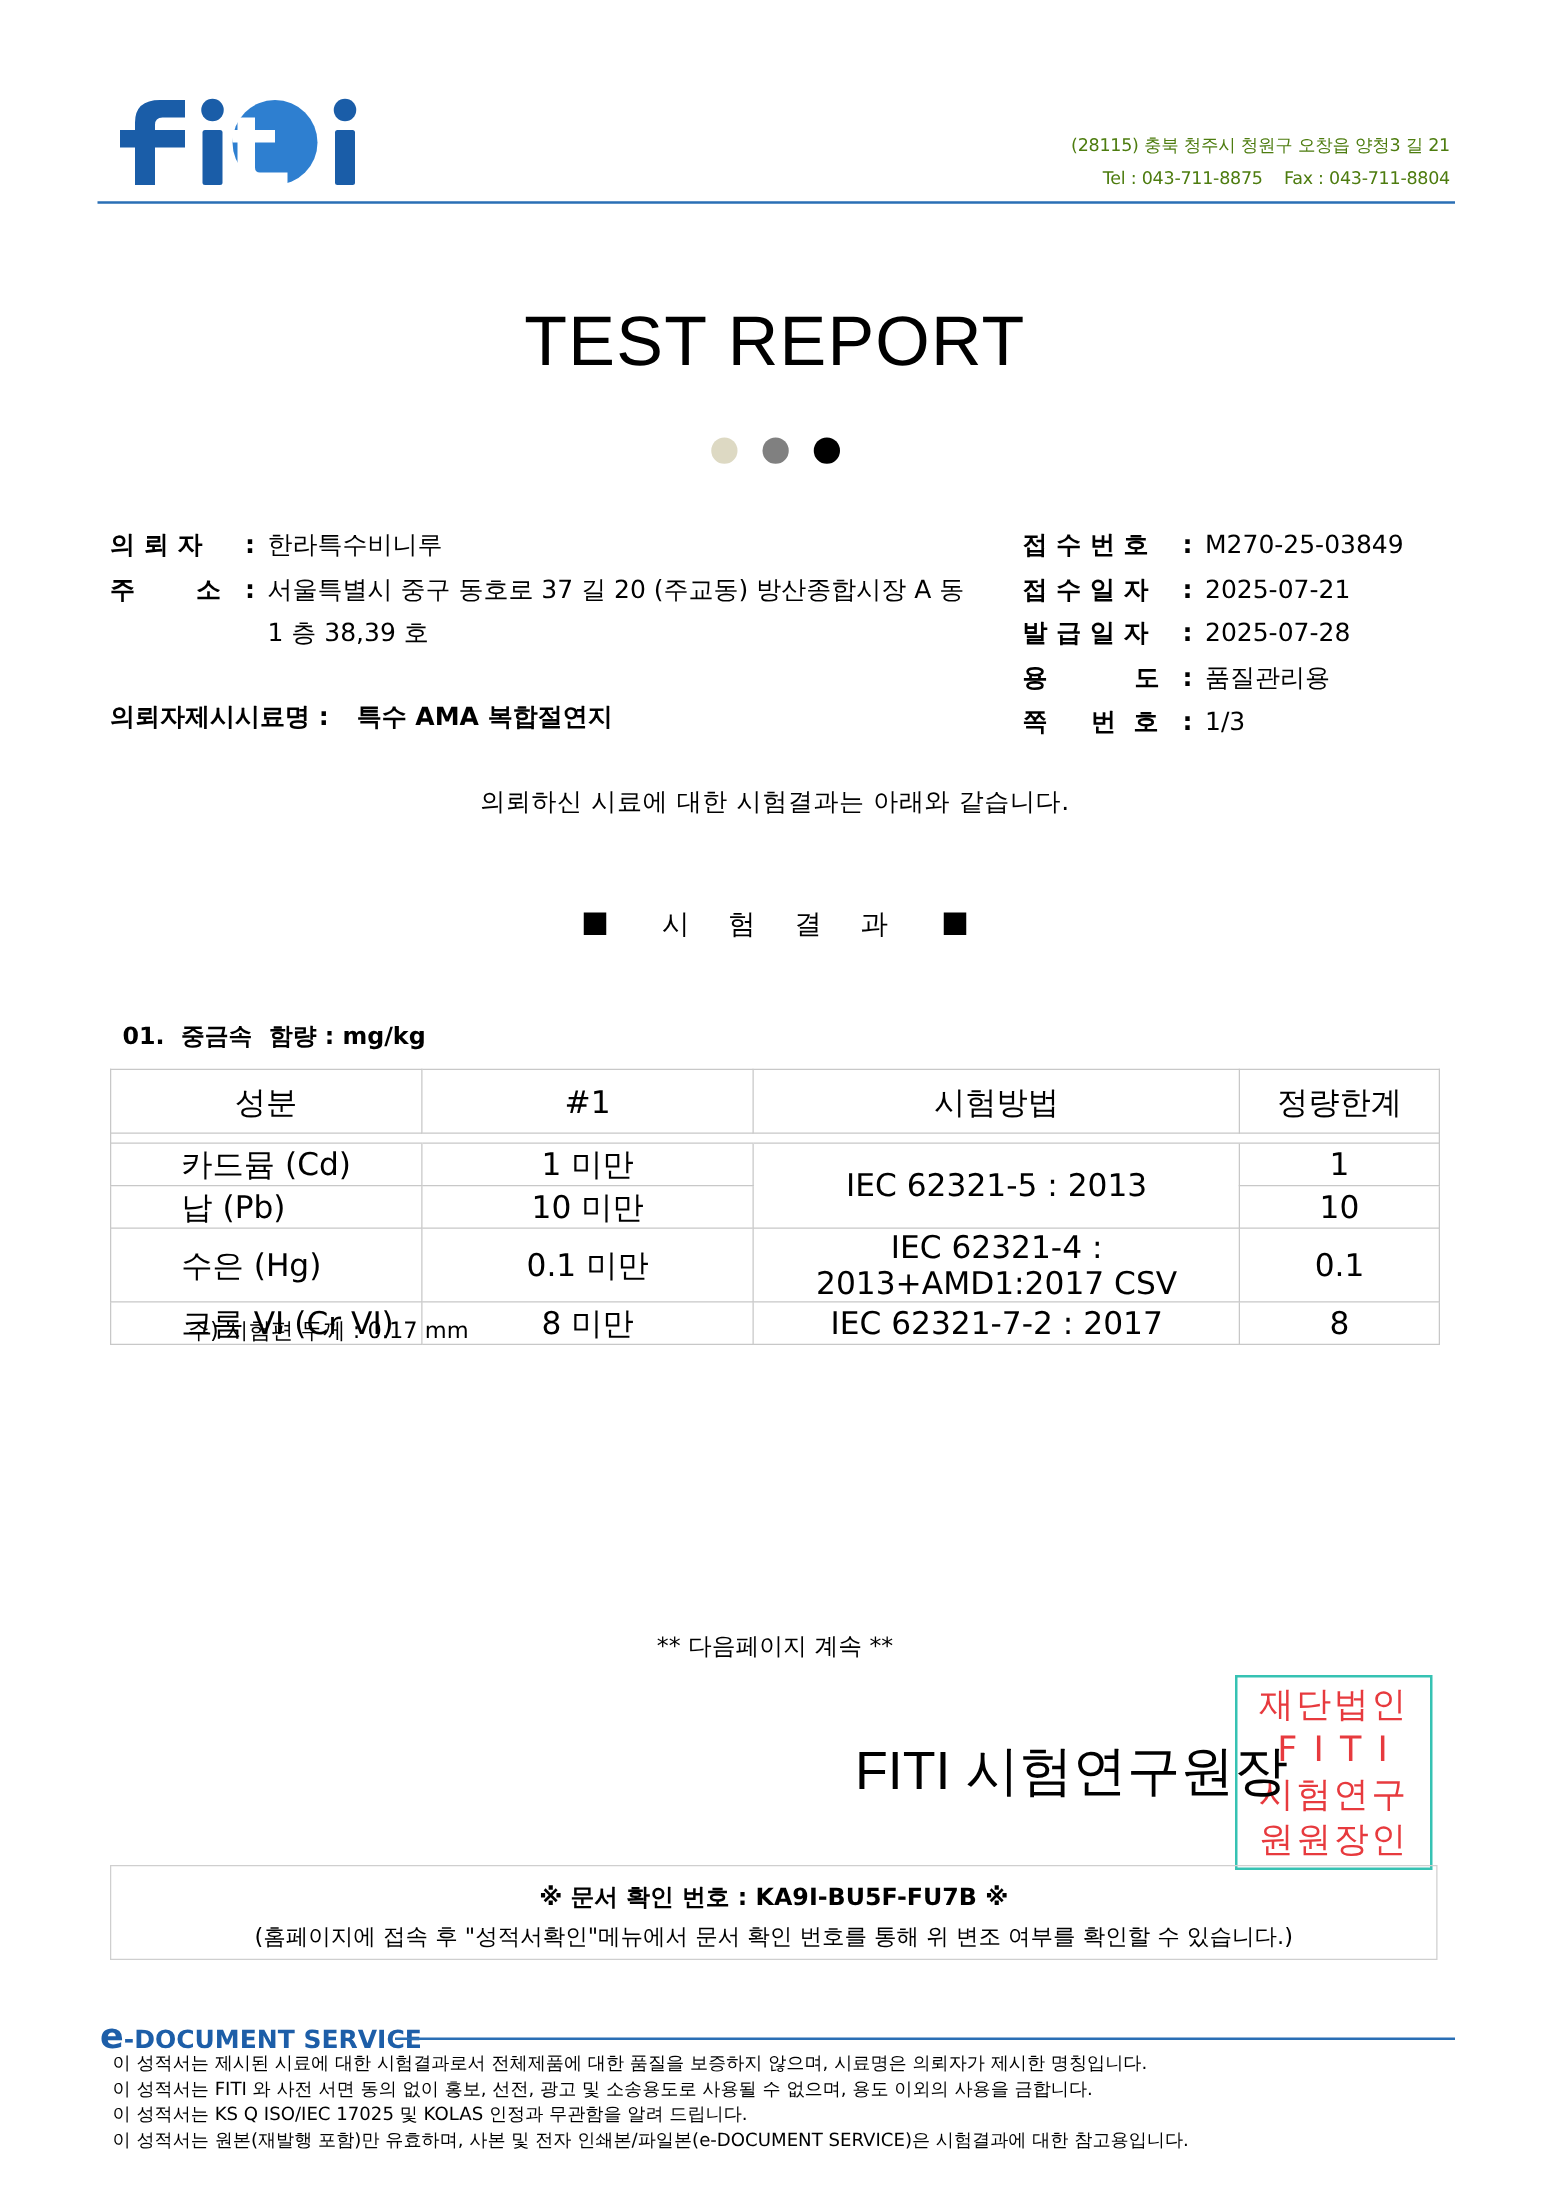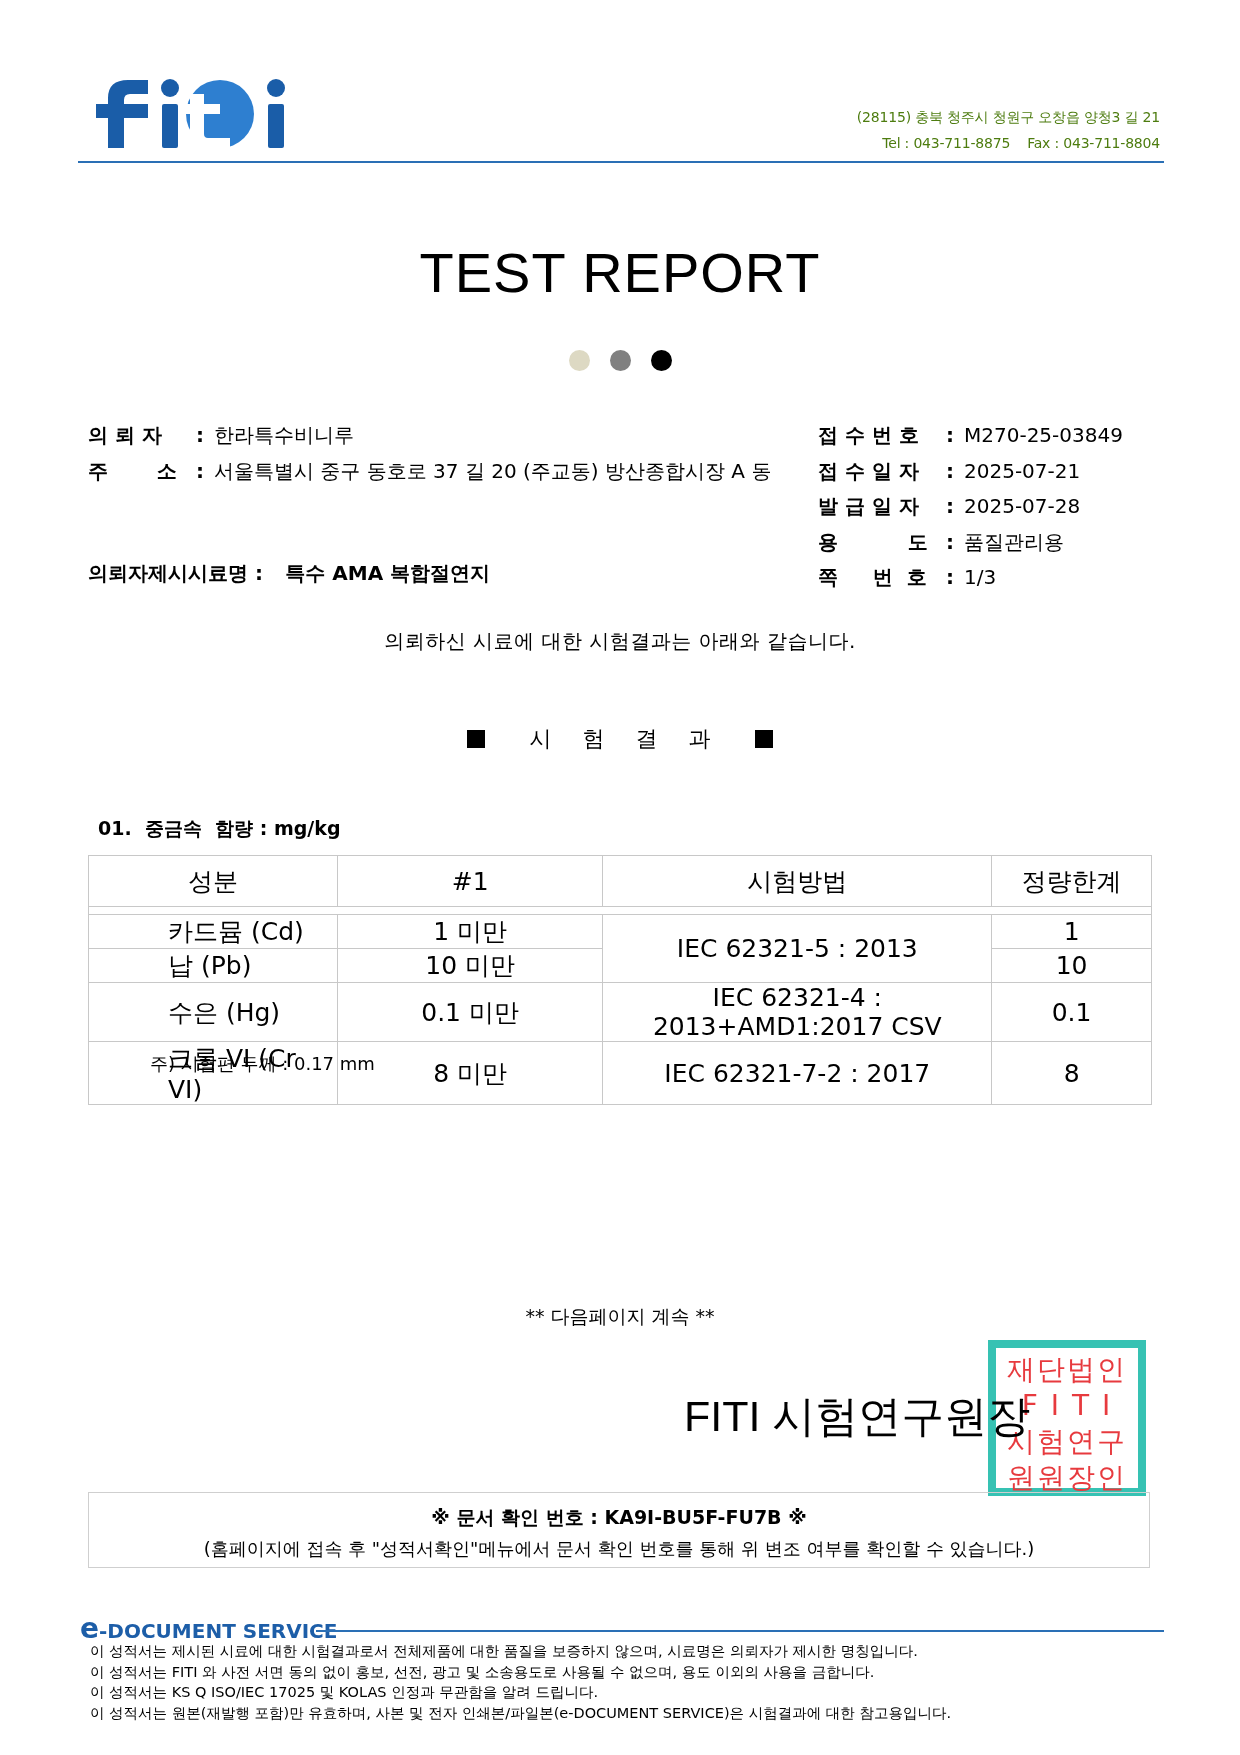--- a/index.html
+++ b/index.html
@@ -36,28 +36,28 @@
 
   
   .sub { left: 98px; top: 816px; font-size: 19px; font-weight: bold; }
   table.res { position: absolute; left: 88px; top: 855px; width: 1064px; border-collapse: collapse; font-size: 25px; }
   table.res td, table.res th { border: 1px solid #c8c8c8; text-align: center; padding: 0; font-weight: normal; }
   table.res th { height: 50px; }
   table.res tr.spacer td { height: 7px; border-left: none; border-right: none; }
   table.res tr.spacer td:first-child { border-left: 1px solid #c8c8c8; }
   table.res tr.spacer td:last-child { border-right: 1px solid #c8c8c8; }
   table.res td { height: 30px; }
-  table.res td.comp { text-align: left; padding-left: 79px; }
+  table.res td.comp { text-align: left; padding-left: 56px; }
   .note { left: 150px; top: 1052px; font-size: 18px; }
 
   .cont { left: 0; width: 1240px; top: 1304px; text-align: center; font-size: 19px; }
   .director { left: 684px; top: 1388px; font-size: 43px; font-family: "Liberation Sans", sans-serif; white-space: nowrap; }
 
   
-  .seal { left: 988px; top: 1340px; width: 158px; height: 156px; border: 8px solid #14b8a6; box-sizing: border-box;
+  .seal { left: 988px; top: 1340px; width: 158px; height: 156px; border: 2px solid #14b8a6; box-sizing: border-box;
           color: #e3181d; font-size: 28px; line-height: 36px; text-align: center; opacity: 0.85; padding-top: 4px; letter-spacing: 2px; }
 
   
   .verify { left: 88px; top: 1492px; width: 1062px; height: 76px; border: 1.5px solid #cfcfcf; box-sizing: border-box; text-align: center; }
   .verify .code { margin-top: 12px; font-size: 19px; font-weight: bold; }
   .verify .desc { margin-top: 6px; font-size: 18px; }
 
   
   .eds { left: 80px; top: 1612px; font-size: 20px; font-weight: bold; color: #1d5ea8; white-space: nowrap; }
   .eds .e { font-size: 28px; }
@@ -101,20 +101,24 @@
 <div class="abs info info-left">
   <div class="row">
     <span class="lbl">의 뢰 자</span>
     <span class="colon">:</span>
     <span>한라특수비니루</span>
   </div>
   <div class="row">
     <span class="lbl" style="white-space:pre">주       소</span>
     <span class="colon">:</span>
     <span>서울특별시 중구 동호로 37 길 20 (주교동) 방산종합시장 A 동</span>
+  </div>
+  <div class="row">
+    <span style="display:inline-block;width:126px"></span>
+    <span>1 층 38,39 호</span>
   </div>
 </div>
 <div class="abs sample">
   <span class="lbl">의뢰자제시시료명 :</span>
   <span class="val">특수 AMA 복합절연지</span>
 </div>
 
 <div class="abs info info-right">
   <div class="row">
     <span class="lbl" style="white-space:pre">접 수 번 호</span>

